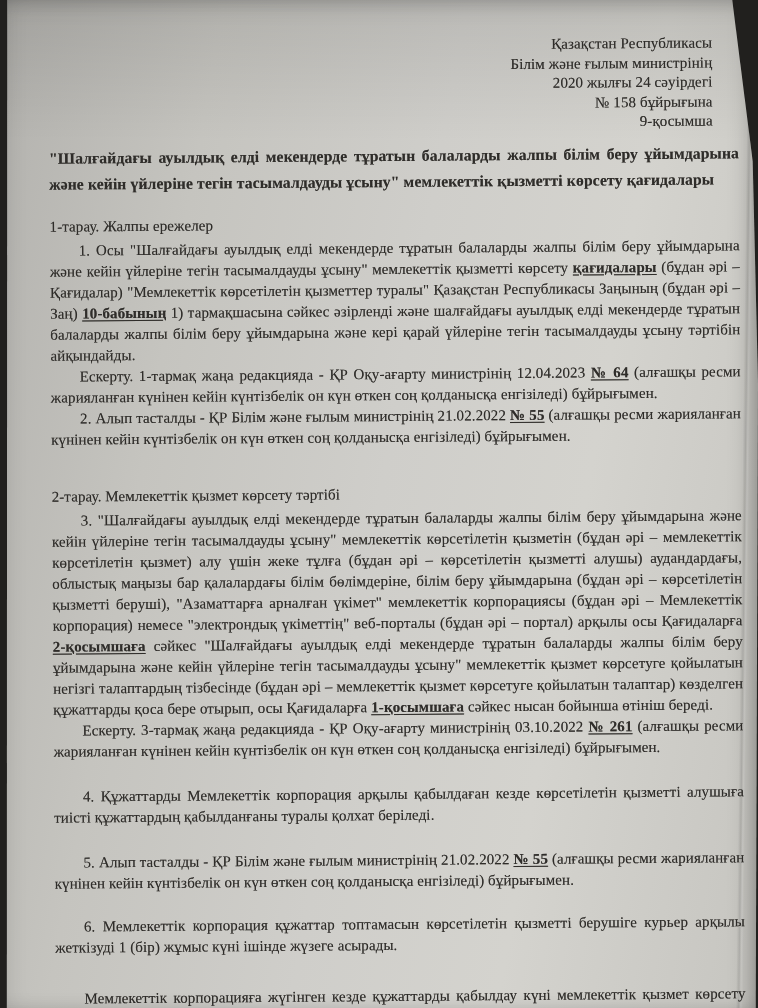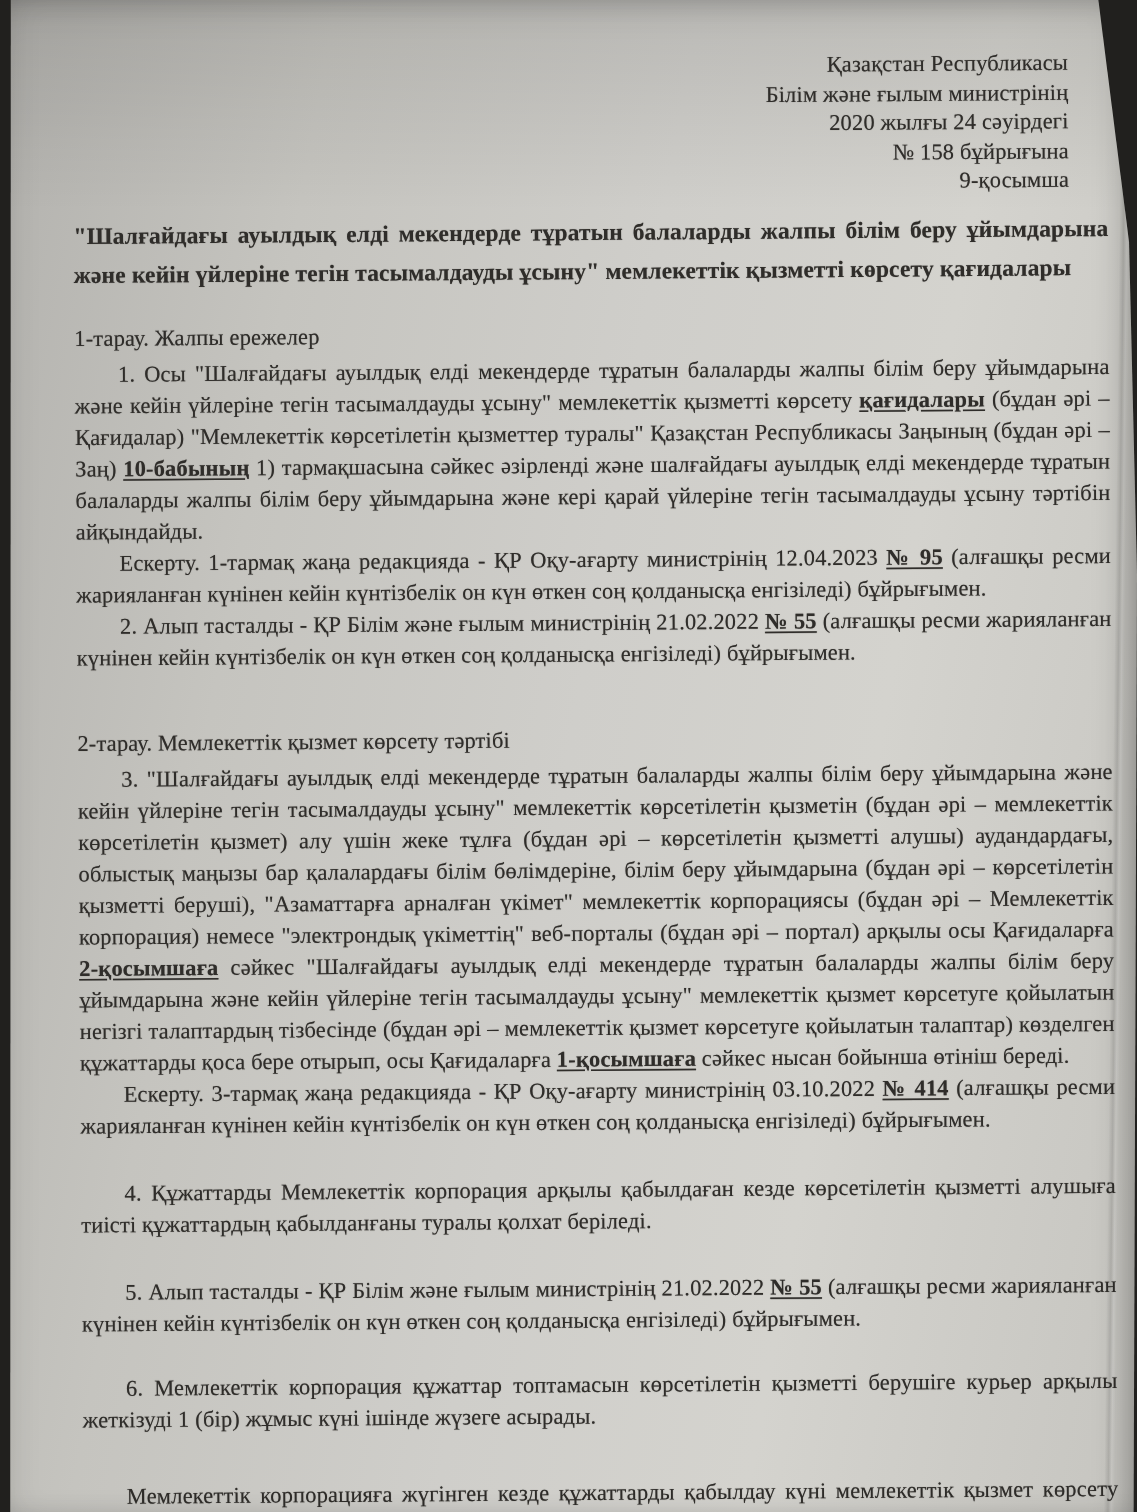--- a/index.html
+++ b/index.html
@@ -99,27 +99,27 @@
         <div>2020 жылғы 24 сәуірдегі</div>
         <div>№ 158 бұйрығына</div>
         <div>9-қосымша</div>
       </div>
 
       <div class="doc-title">"Шалғайдағы ауылдық елді мекендерде тұратын балаларды жалпы білім беру ұйымдарына және кейін үйлеріне тегін тасымалдауды ұсыну" мемлекеттік қызметті көрсету қағидалары</div>
 
       <div class="chapter" id="chap1">1-тарау. Жалпы ережелер</div>
 
       <p class="body" id="para1"><span>1. Осы "Шалғайдағы ауылдық елді мекендерде тұратын балаларды жалпы білім беру ұйымдарына және кейін үйлеріне тегін тасымалдауды ұсыну" мемлекеттік қызметті көрсету </span><span class="u">қағидалары</span><span> (бұдан әрі – Қағидалар) "Мемлекеттік көрсетілетін қызметтер туралы" Қазақстан Республикасы Заңының (бұдан әрі – Заң) </span><span class="u">10-бабының</span><span> 1) тармақшасына сәйкес әзірленді және шалғайдағы ауылдық елді мекендерде тұратын балаларды жалпы білім беру ұйымдарына және кері қарай үйлеріне тегін тасымалдауды ұсыну тәртібін айқындайды.</span></p>
-      <p class="body" id="note1"><span>Ескерту. 1-тармақ жаңа редакцияда - ҚР Оқу-ағарту министрінің 12.04.2023 </span><span class="u">№ 95</span><span> (алғашқы ресми жарияланған күнінен кейін күнтізбелік он күн өткен соң қолданысқа енгізіледі) бұйрығымен.</span></p>
+      <p class="body" id="note1"><span>Ескерту. 1-тармақ жаңа редакцияда - ҚР Оқу-ағарту министрінің 12.04.2023 </span><span class="u">№ 64</span><span> (алғашқы ресми жарияланған күнінен кейін күнтізбелік он күн өткен соң қолданысқа енгізіледі) бұйрығымен.</span></p>
       <p class="body" id="para2"><span>2. Алып тасталды - ҚР Білім және ғылым министрінің 21.02.2022 </span><span class="u">№ 55</span><span> (алғашқы ресми жарияланған күнінен кейін күнтізбелік он күн өткен соң қолданысқа енгізіледі) бұйрығымен.</span></p>
 
       <div class="chapter" id="chap2">2-тарау. Мемлекеттік қызмет көрсету тәртібі</div>
 
       <p class="body" id="para3"><span>3. "Шалғайдағы ауылдық елді мекендерде тұратын балаларды жалпы білім беру ұйымдарына және кейін үйлеріне тегін тасымалдауды ұсыну" мемлекеттік көрсетілетін қызметін (бұдан әрі – мемлекеттік көрсетілетін қызмет) алу үшін жеке тұлға (бұдан әрі – көрсетілетін қызметті алушы) аудандардағы, облыстық маңызы бар қалалардағы білім бөлімдеріне, білім беру ұйымдарына (бұдан әрі – көрсетілетін қызметті беруші), "Азаматтарға арналған үкімет" мемлекеттік корпорациясы (бұдан әрі – Мемлекеттік корпорация) немесе "электрондық үкіметтің" веб-порталы (бұдан әрі – портал) арқылы осы Қағидаларға </span><span class="u">2-қосымшаға</span><span> сәйкес "Шалғайдағы ауылдық елді мекендерде тұратын балаларды жалпы білім беру ұйымдарына және кейін үйлеріне тегін тасымалдауды ұсыну" мемлекеттік қызмет көрсетуге қойылатын негізгі талаптардың тізбесінде (бұдан әрі – мемлекеттік қызмет көрсетуге қойылатын талаптар) көзделген құжаттарды қоса бере отырып, осы Қағидаларға </span><span class="u">1-қосымшаға</span><span> сәйкес нысан бойынша өтініш береді.</span></p>
-      <p class="body" id="note3"><span>Ескерту. 3-тармақ жаңа редакцияда - ҚР Оқу-ағарту министрінің 03.10.2022 </span><span class="u">№ 414</span><span> (алғашқы ресми жарияланған күнінен кейін күнтізбелік он күн өткен соң қолданысқа енгізіледі) бұйрығымен.</span></p>
+      <p class="body" id="note3"><span>Ескерту. 3-тармақ жаңа редакцияда - ҚР Оқу-ағарту министрінің 03.10.2022 </span><span class="u">№ 261</span><span> (алғашқы ресми жарияланған күнінен кейін күнтізбелік он күн өткен соң қолданысқа енгізіледі) бұйрығымен.</span></p>
       <p class="body" id="para4">4. Құжаттарды Мемлекеттік корпорация арқылы қабылдаған кезде көрсетілетін қызметті алушыға тиісті құжаттардың қабылданғаны туралы қолхат беріледі.</p>
       <p class="body" id="para5"><span>5. Алып тасталды - ҚР Білім және ғылым министрінің 21.02.2022 </span><span class="u">№ 55</span><span> (алғашқы ресми жарияланған күнінен кейін күнтізбелік он күн өткен соң қолданысқа енгізіледі) бұйрығымен.</span></p>
       <p class="body" id="para6">6. Мемлекеттік корпорация құжаттар топтамасын көрсетілетін қызметті берушіге курьер арқылы жеткізуді 1 (бір) жұмыс күні ішінде жүзеге асырады.</p>
       <p class="body" id="para7">Мемлекеттік корпорацияға жүгінген кезде құжаттарды қабылдау күні мемлекеттік қызмет көрсету мерзіміне кірмейді.</p>
 
     </div>
   </div>
 </div>
 
 </body></html>

